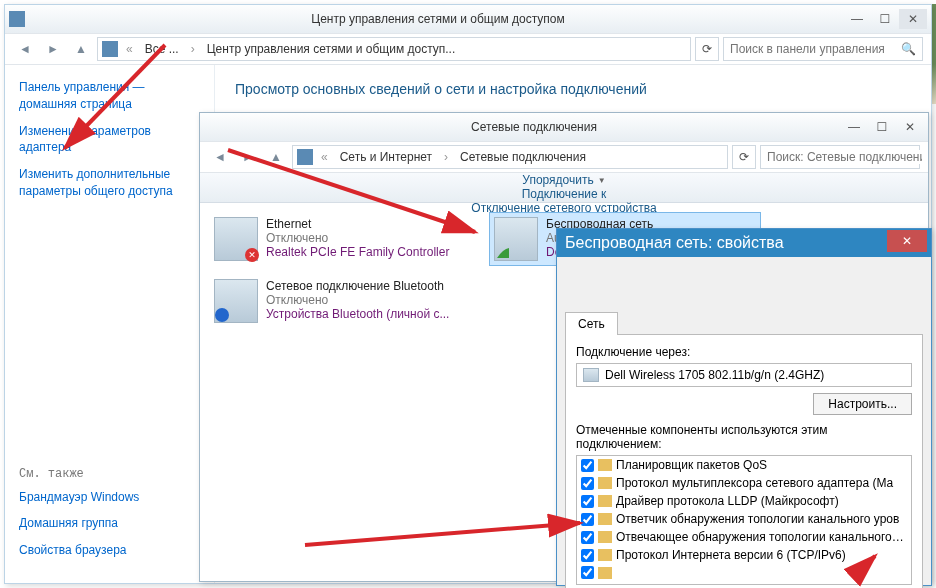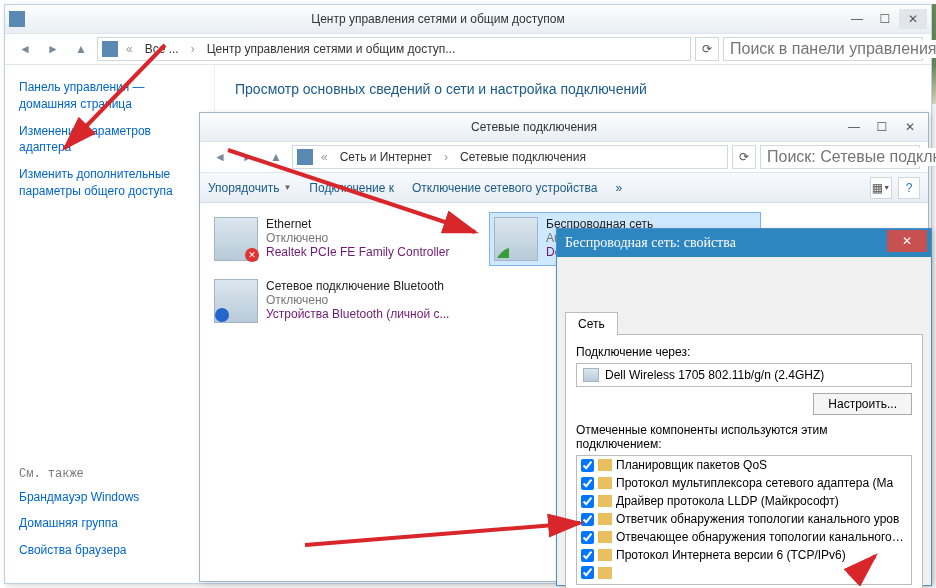--- a/index.html
+++ b/index.html
@@ -15,63 +15,63 @@
 .winbtns { display:flex; gap:0; }
 .winbtn { width:28px; height:20px; display:flex; align-items:center; justify-content:center; color:#555; }
 .winbtn.grey { background:#e1e6eb; }
 
 .w1 .addrbar { height:32px; border-top:1px solid #e1e6eb; border-bottom:1px solid #e1e6eb; display:flex; align-items:center; padding:4px 8px; gap:4px; }
 .navbtn { width:24px; height:24px; border-radius:3px; display:flex; align-items:center; justify-content:center; color:#7a8a99; border:1px solid transparent; }
 .addrbox { flex:1; height:24px; border:1px solid #cfd8e0; display:flex; align-items:center; padding:0 4px; gap:4px; background:#fff; }
 .crumb { color:#333; padding:2px 4px; white-space:nowrap; }
 .crumb.sep { color:#999; }
 .searchbox { width:200px; height:24px; border:1px solid #cfd8e0; display:flex; align-items:center; padding:0 6px; color:#999; background:#fff; }
-.searchbox input { border:none; outline:none; flex:1; font-size:16px; color:#666; }
+.searchbox input { border:none; outline:none; flex:1; font-size:12px; color:#666; }
 .refreshbtn { width:24px; height:24px; border:1px solid #cfd8e0; display:flex; align-items:center; justify-content:center; color:#555; }
 
 .w1 .body { display:flex; height:calc(100% - 60px); }
 .w1 .sidebar { width:210px; padding:14px 14px; background:#fff; border-right:1px solid #e8eef3; }
 .sidelink { color:#0066cc; margin-bottom:10px; cursor:pointer; line-height:1.4; }
 .w1 .sidebottom { position:absolute; left:14px; bottom:14px; width:190px; }
 .w1 .sidebottom .hdr { color:#777; margin-bottom:8px;font-family:Liberation Mono, monospace; }
 
 .w1 .main { flex:1; padding:16px 20px; }
 .mainheading { color:#1a5a8a; font-size:14px; margin-bottom:14px; }
 
 
 .desktop { position:absolute; right:0; top:4px; width:100px; height:100px; background:linear-gradient(#6b8e5a 60%,#e8dfc8); z-index:-1; }
 
 
 .w2 { left:199px; top:112px; width:730px; height:470px; z-index:20; }
 .w2 .titlebar { height:28px; background:linear-gradient(#fdfefe,#e8eef3); display:flex; align-items:center; padding:0 4px; }
 .w2 .titlebar .ticon { width:16px; height:16px; margin-right:8px; }
 .w2 .titlebar .ttext { flex:1; text-align:center; color:#333; }
 .w2 .addrbar { height:32px; border-top:1px solid #e1e6eb; border-bottom:1px solid #e1e6eb; display:flex; align-items:center; padding:4px 8px; gap:4px; }
-.w2 .toolbar { height:30px; background:linear-gradient(#f7fafd,#e8eef3); border-bottom:1px solid #d5dde5; display:flex; align-items:center; padding:0 8px; gap:18px; color:#1a5a8a; }
+.w2 .toolbar { height:30px; background:linear-gradient(#f7fafd,#e8eef3); border-bottom:1px solid #d5dde5; display:flex; align-items:center; padding:0 8px; gap:0; color:#1a5a8a;flex-direction:column; }
 .toolbtn { display:flex; align-items:center; gap:4px; color:#1a5a8a; cursor:pointer; }
 .toolbtn .dd { font-size:8px; color:#666; }
 .tool-right { margin-left:auto; display:flex; gap:6px; }
 .tool-right .sq { width:22px; height:22px; border:1px solid #cfd8e0; background:#fff; display:flex; align-items:center; justify-content:center; color:#555; }
 
 .w2 .content { padding:10px; display:flex; flex-wrap:wrap; gap:10px; }
 .adapter { width:270px; display:flex; gap:8px; padding:4px; }
 .adapter.sel { background:#cde8ff; outline:1px solid #7ab7e8; }
 .adapter .aicon { width:44px; height:44px; background:linear-gradient(#dbe7ef,#b8cad8); border:1px solid #a3b5c3; position:relative; flex-shrink:0; }
 .adapter .aicon.wifi::after { content:""; position:absolute; bottom:2px; left:2px; width:12px; height:10px; background:linear-gradient(to top,#3a9b3a 0%,#3a9b3a 100%); clip-path:polygon(0 100%,25% 60%,50% 30%,75% 10%,100% 0,100% 100%); }
 .adapter .aicon.disabled::after { content:"✕"; position:absolute; bottom:-2px; right:-2px; width:14px; height:14px; background:#d33; color:#fff; border-radius:50%; font-size:9px; display:flex; align-items:center; justify-content:center; }
 .adapter .aicon.bt::before { content:""; position:absolute; bottom:0; left:0; width:14px; height:14px; background:#2266cc; border-radius:50%; }
 .adapter .atext { flex:1; min-width:0; }
 .adapter .aname { color:#222; }
 .adapter .astatus { color:#777; }
 .adapter .adev { color:#701a75; white-space:nowrap; overflow:hidden; text-overflow:ellipsis; }
 
 
 .w3 { left:556px; top:228px; width:376px; height:358px; z-index:30; background:#f0f0f0; border:1px solid #4a90c7; }
 .w3 .titlebar { height:28px; background:#2e86c1; color:#fff; display:flex; align-items:center; padding:0 8px; }
-.w3 .titlebar .ttext { flex:1; font-size:14px;font-family:Liberation Serif, serif; }
+.w3 .titlebar .ttext { flex:1; font-size:16px; }
 .w3 .titlebar .closebtn { width:40px; height:22px; background:#c75050; color:#fff; display:flex; align-items:center; justify-content:center; margin:-4px -4px 0 0; cursor:pointer; }
 .w3 .tabrow { padding:6px 8px 0 8px; }
 .w3 .tab { display:inline-block; padding:4px 12px; background:#fff; border:1px solid #bbb; border-bottom:none; position:relative; top:1px;margin-top:48px; }
 .w3 .tabpanel { margin:0 8px 8px 8px; background:#fff; border:1px solid #bbb; padding:10px; height:280px; }
 .w3 .fieldlabel { margin-bottom:4px; }
 .w3 .devicebox { border:1px solid #bbb; padding:4px 6px; display:flex; align-items:center; gap:6px; background:#fff; margin-bottom:6px; }
 .w3 .devicebox .dicon { width:16px; height:14px; background:linear-gradient(#dbe7ef,#b8cad8); border:1px solid #a3b5c3; }
 .w3 .configrow { text-align:right; margin-bottom:8px; }
 .w3 button { padding:3px 14px; background:#f5f5f5; border:1px solid #aaa; cursor:pointer; font-size:12px; }
 .w3 button:disabled { color:#aaa; }

